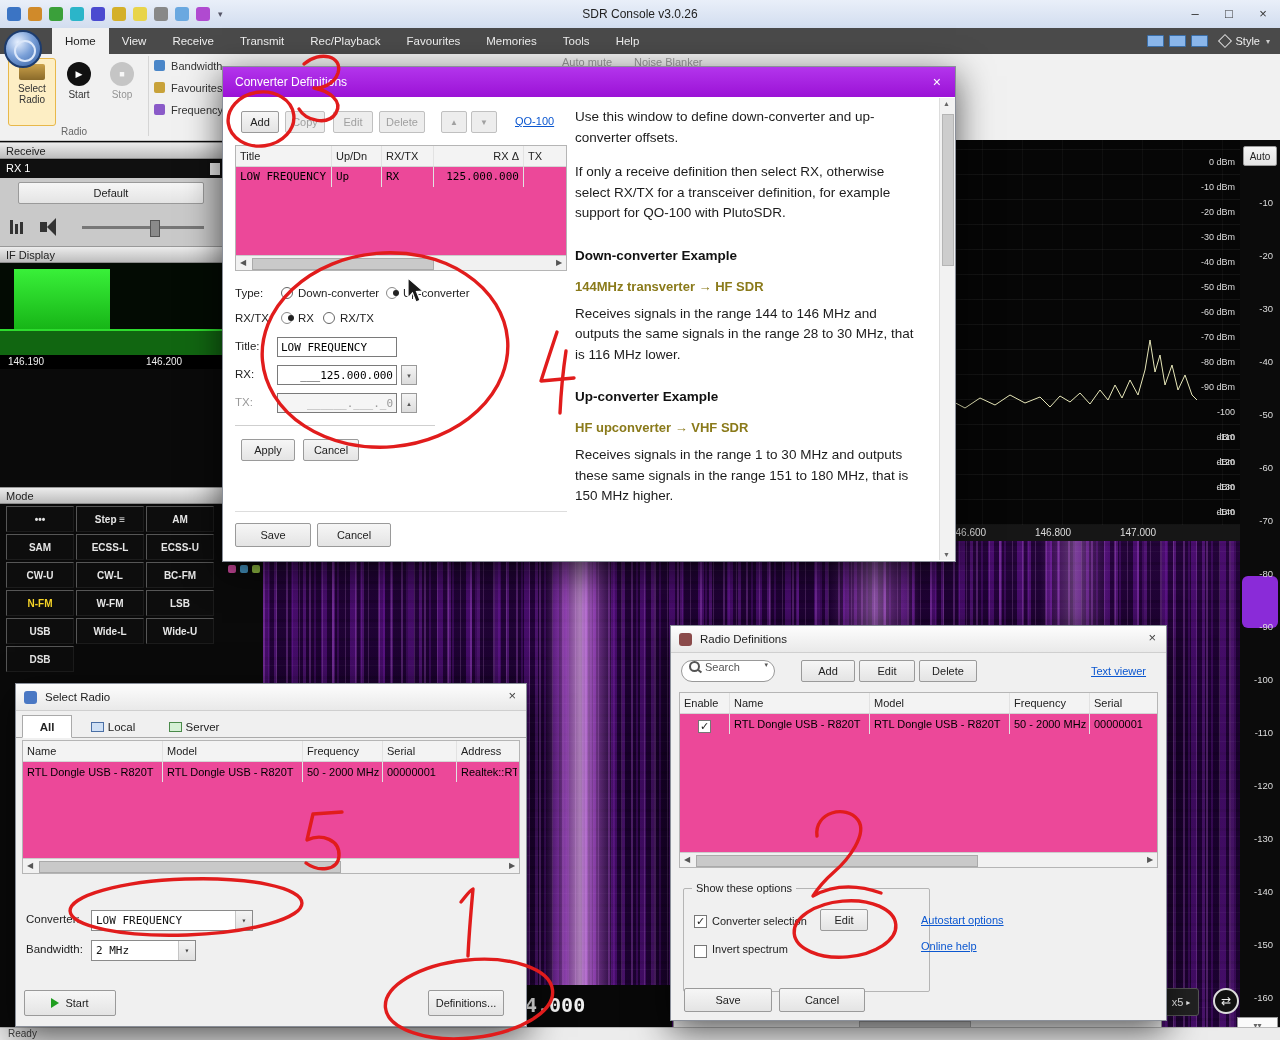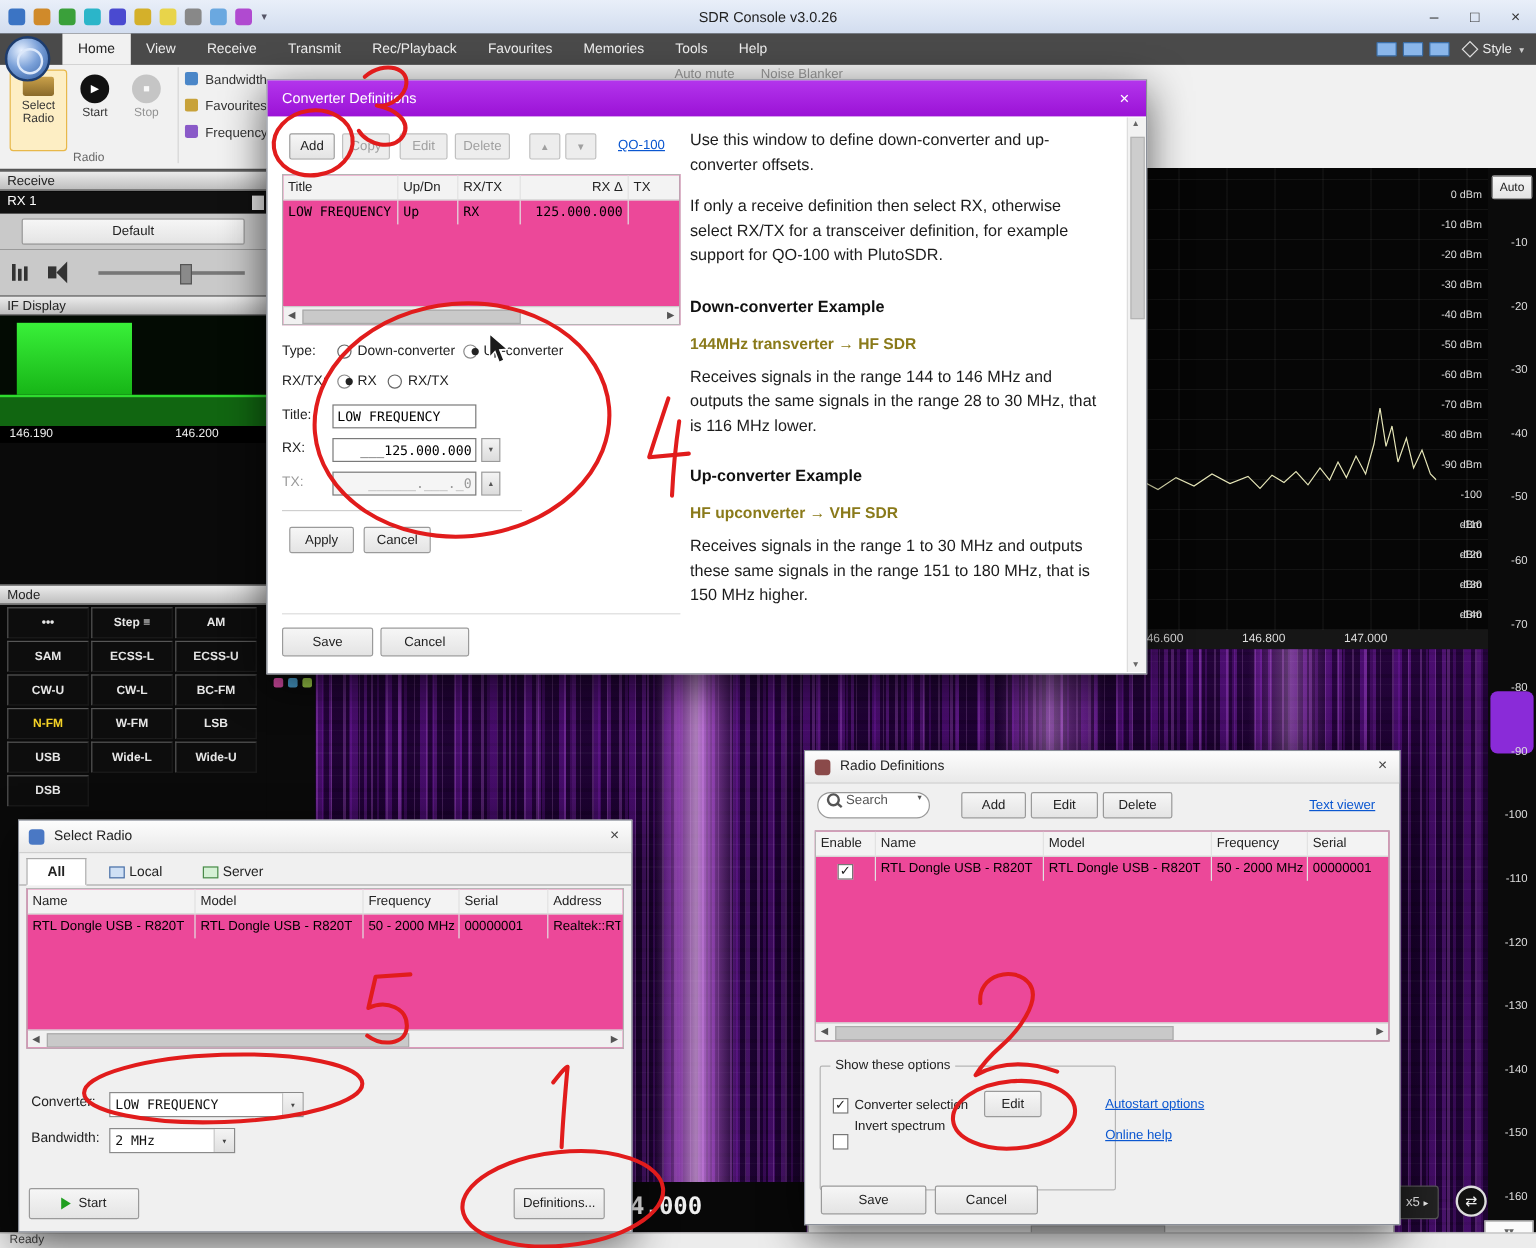--- a/index.html
+++ b/index.html
@@ -460,21 +460,21 @@
       <div class="hthumb" style="left:16px;width:280px"></div>
     </div>
   </div>
 
   <div class="groupbox" style="left:12px;top:262px;width:245px;height:102px">
     <span class="grouplbl">Show these options</span>
     <span class="cb" style="position:absolute;left:10px;top:26px">✓</span>
     <span style="position:absolute;left:28px;top:26px;font-size:11px;color:#222">Converter selection</span>
     <div class="btn" style="left:136px;top:20px;width:48px;height:22px">Edit</div>
     <span class="cb" style="position:absolute;left:10px;top:56px"></span>
-    <span style="position:absolute;left:28px;top:44px;font-size:11px;color:#222">Invert spectrum</span>
+    <span style="position:absolute;left:28px;top:54px;font-size:11px;color:#222">Invert spectrum</span>
   </div>
   <span class="link" style="position:absolute;left:250px;top:288px">Autostart options</span>
   <span class="link" style="position:absolute;left:250px;top:314px">Online help</span>
   <div class="btn" style="left:13px;top:362px;width:88px;height:24px">Save</div>
   <div class="btn" style="left:108px;top:362px;width:86px;height:24px">Cancel</div>
 </div>
 
 <svg class="abs" style="left:0;top:0;z-index:60;pointer-events:none" width="1280" height="1040">
   <g stroke="#e11c1c" stroke-width="3.4" fill="none" stroke-linecap="round" stroke-linejoin="round">
     <g>

